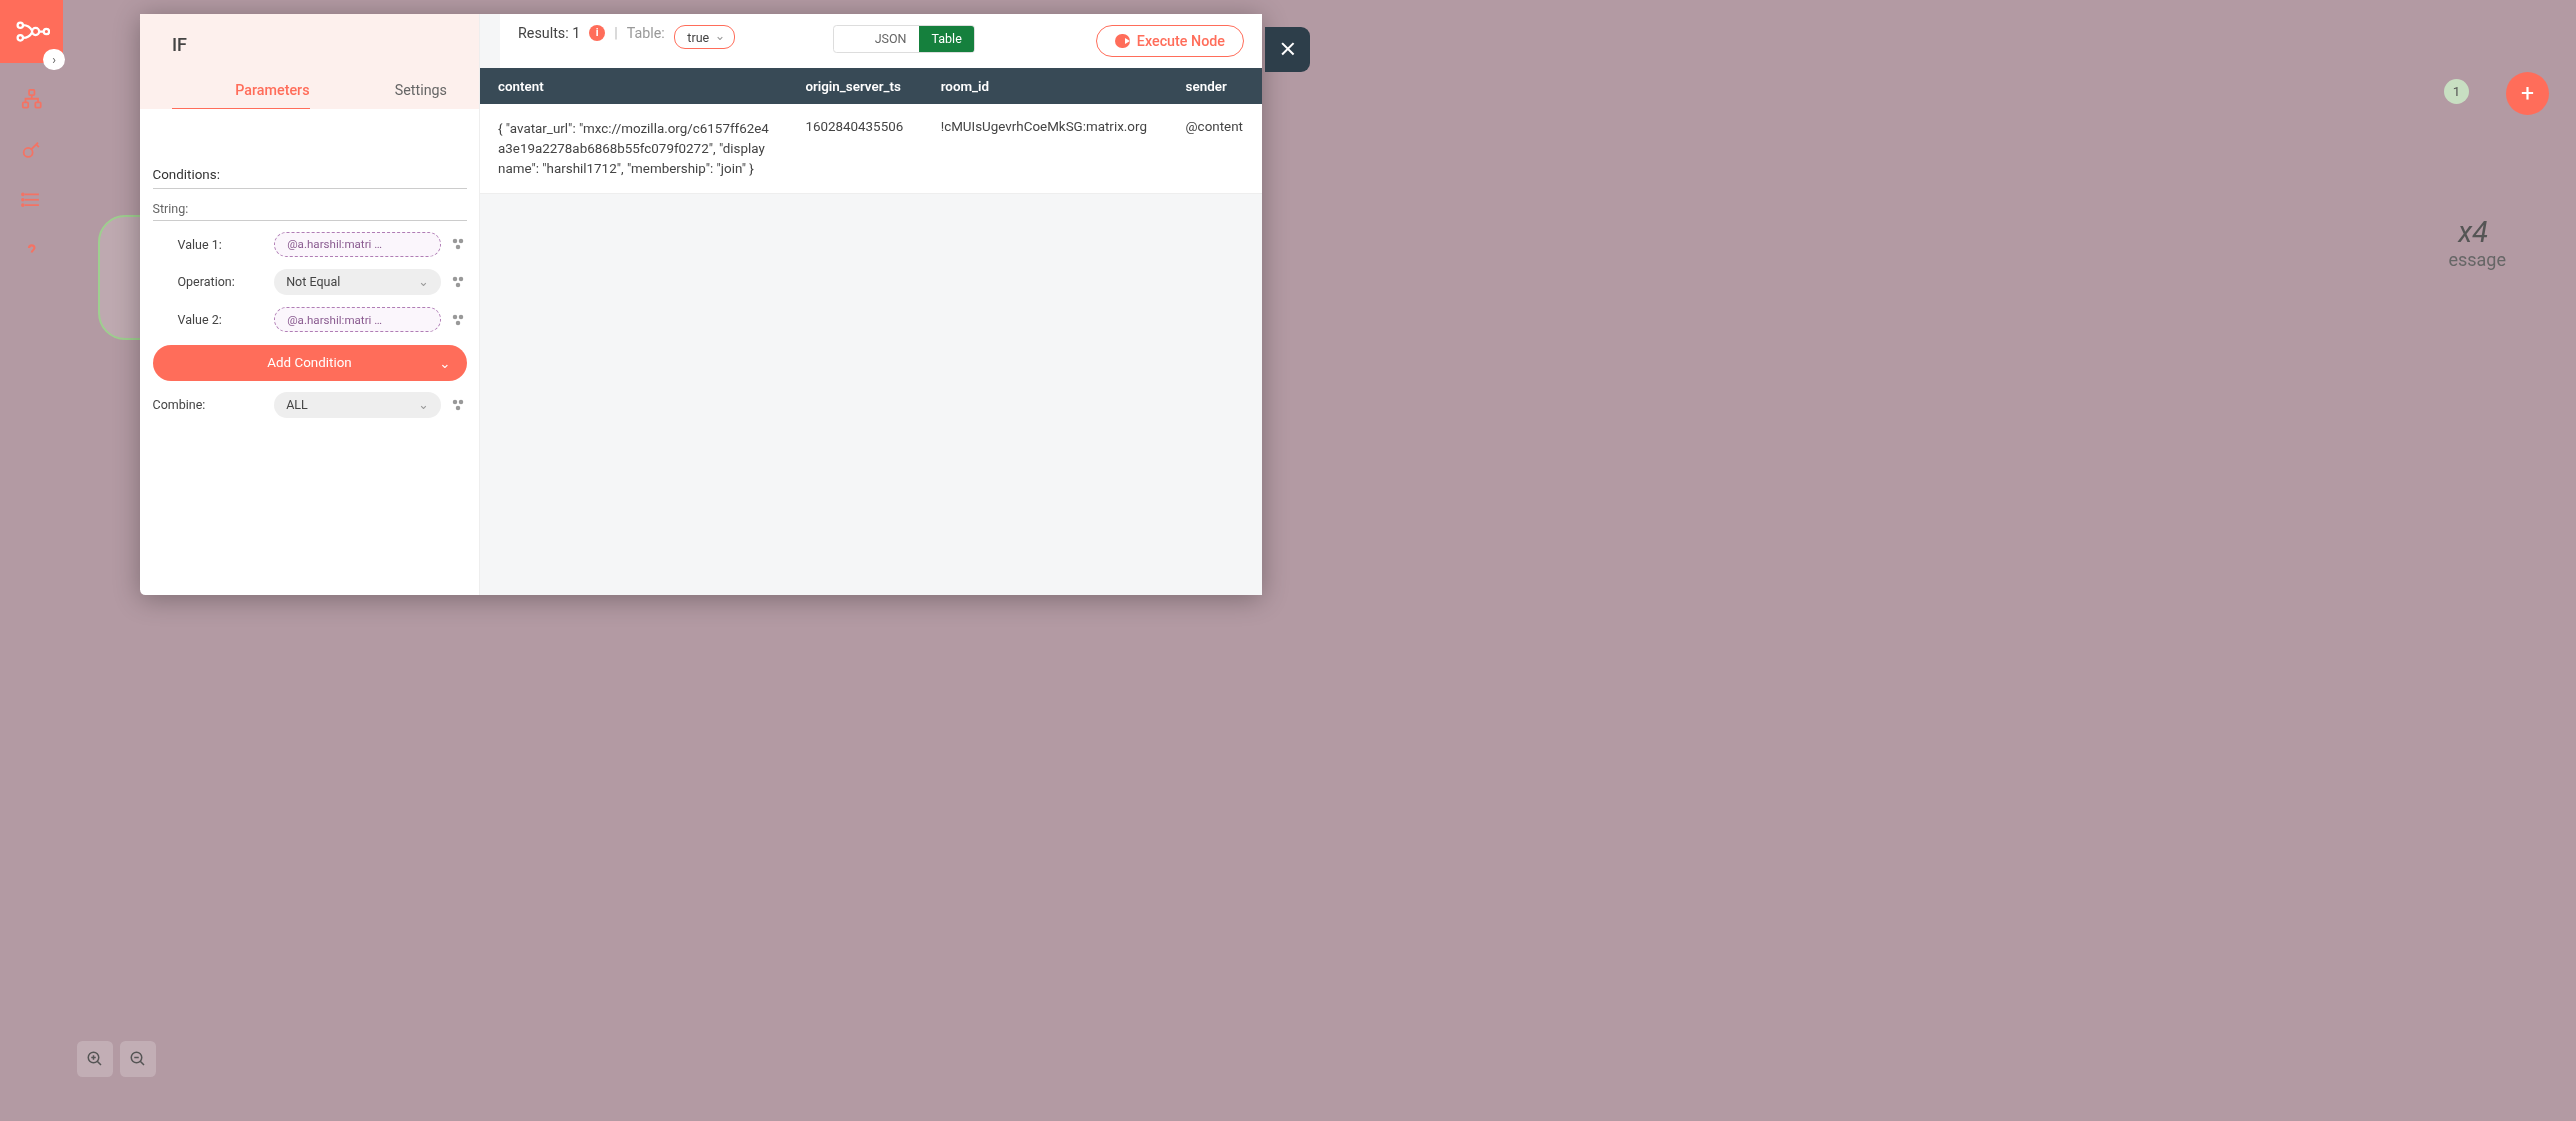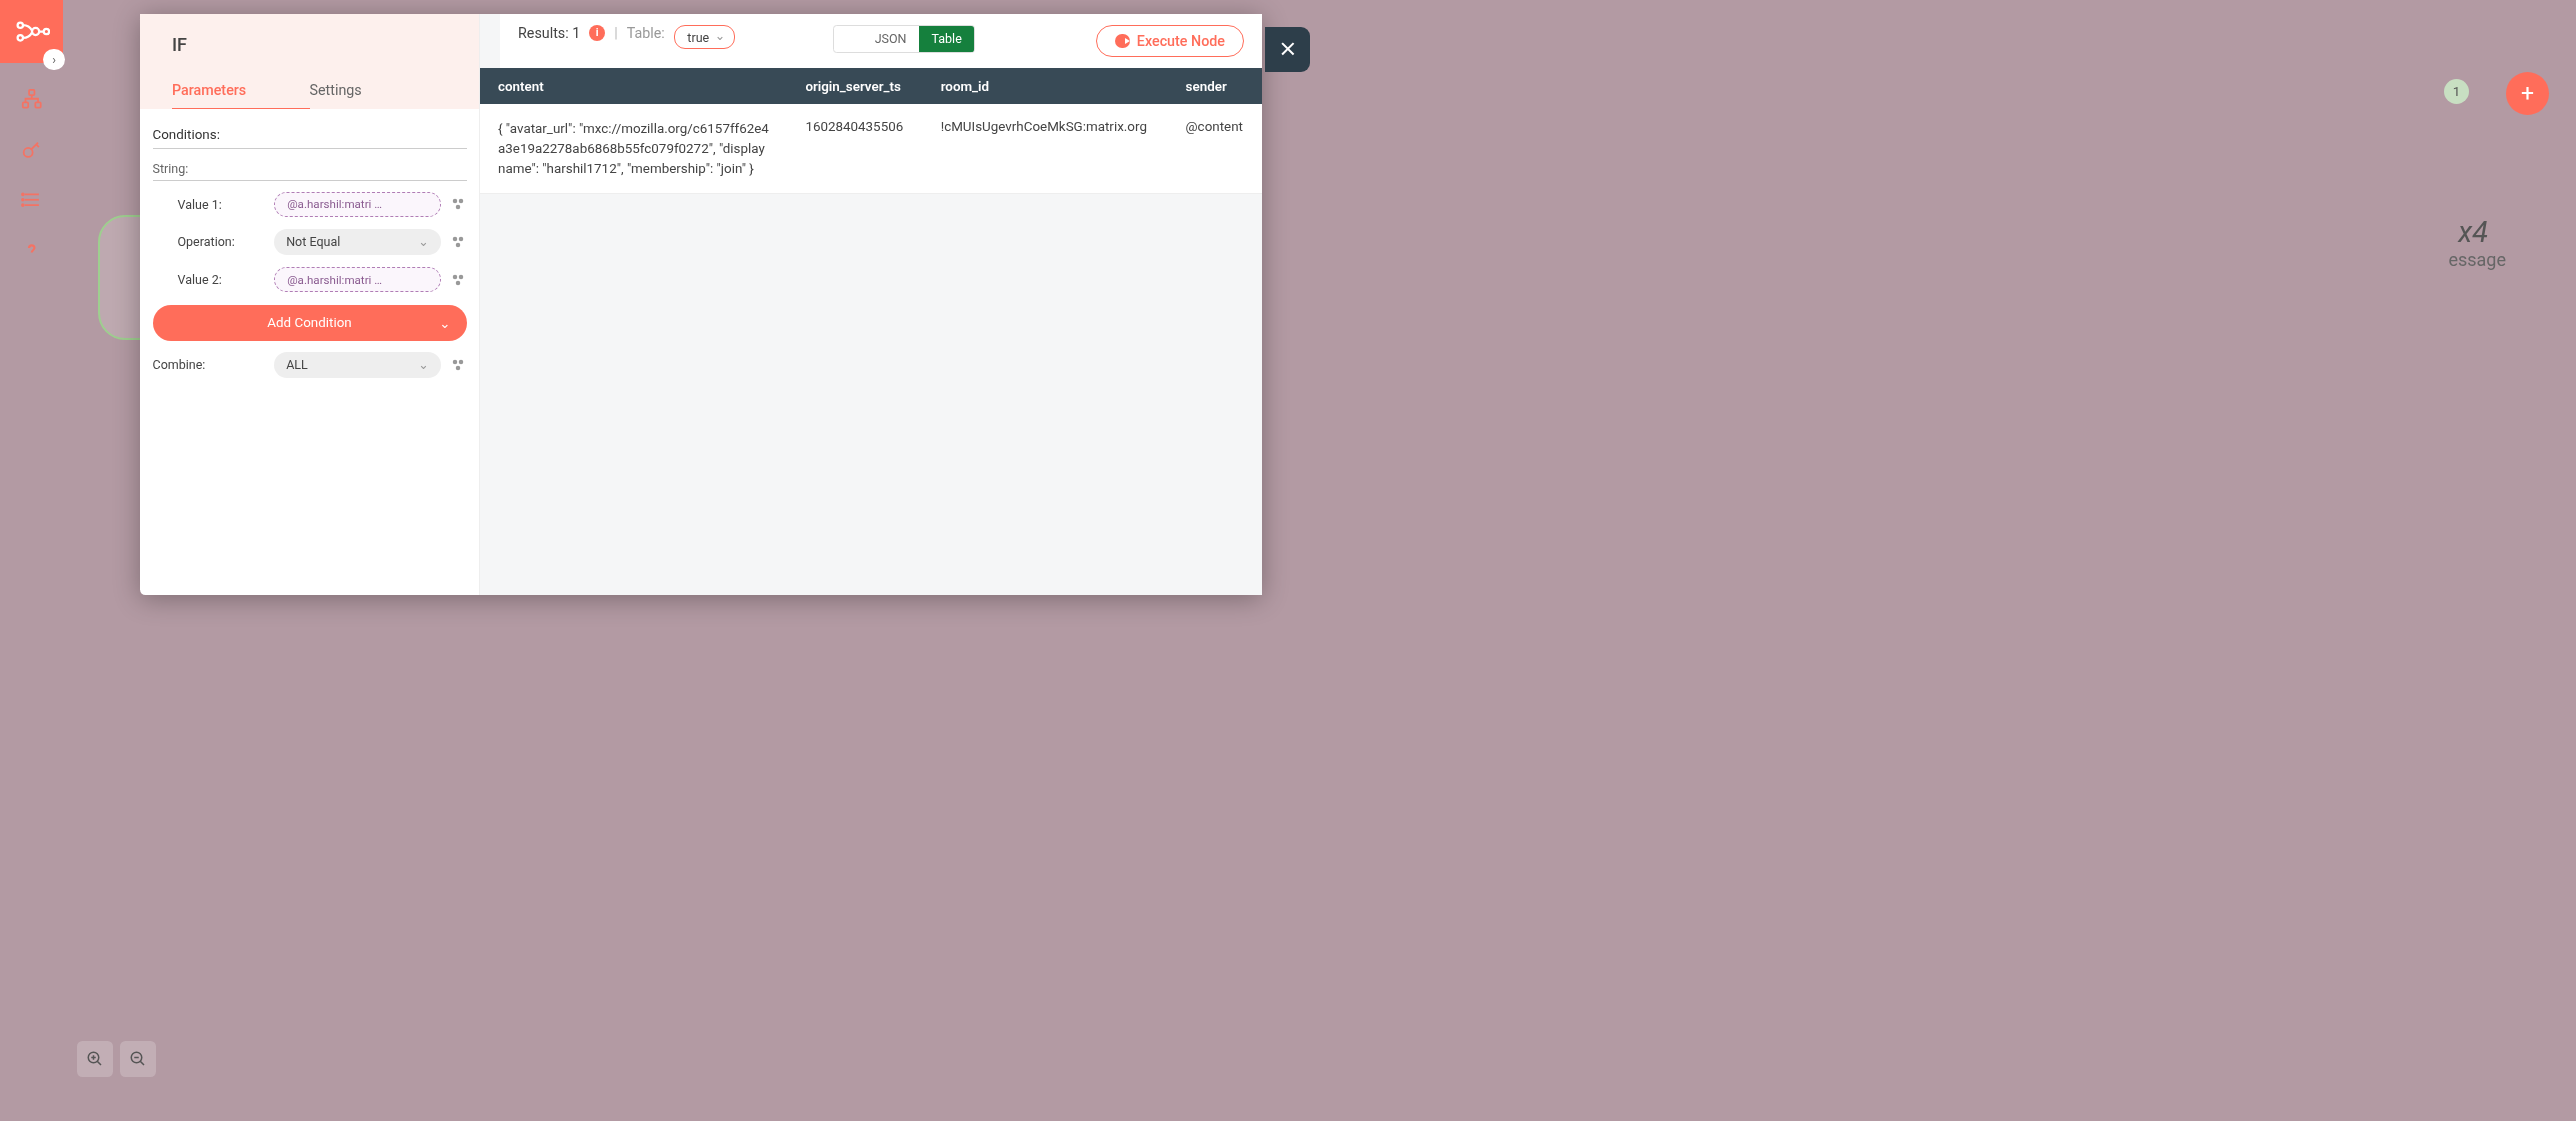--- a/index.html
+++ b/index.html
@@ -25,25 +25,25 @@
 
 
 .zoom-controls { position: absolute; left: 77px; bottom: 45px; display: flex; gap: 7.2px; }
 .zoom-btn { width: 36px; height: 36px; background: rgba(255,255,255,0.2); border-radius: 5.4px; display:flex; align-items:center; justify-content:center; color:#555; }
 
 
 .modal { position: absolute; left: 140px; top: 14.3px; width: 1122px; height: 581px; background: #fff; border-radius: 5.4px; display:flex; box-shadow: 0 3.6px 27px rgba(0,0,0,0.3); }
 .close-btn { position: absolute; right: -48px; top: 12.5px; width: 45px; height: 45px; background: #2d3e4a; border-radius: 0 9px 9px 0; display:flex; align-items:center; justify-content:center; color:#fff; font-size:19.7px; cursor:pointer; }
 
 
-.left-panel { width: 340px; border-right: 0.9px solid #eee; display: flex; flex-direction: column; }
+.left-panel { width: 340px; border-right: 0.9px solid #eee; display: flex; flex-direction: column; gap: 40px; }
 .lp-header { background: #fdf0ed; padding: 19.7px 32px 0 32px; }
 .node-title { font-size: 18px; color: #444; font-weight: 500; margin-bottom: 16px; }
 .tabs { display: flex; gap: 0; }
-.tab { flex: 1; text-align: left; padding: 10.7px 0; font-size: 14.3px; color: #666; cursor: pointer; border-bottom: 1.8px solid transparent; }
+.tab { flex: 1; text-align: right; padding: 10.7px 0; font-size: 14.3px; color: #666; cursor: pointer; border-bottom: 1.8px solid transparent; }
 .tab.active { color: #ff6d5a; border-bottom-color: #ff6d5a; font-weight: 500; }
 .lp-body { padding: 12.5px 12.5px; overflow-y: auto; }
 .section-label { font-size: 13.4px; color: #333; padding: 5.4px 0; border-bottom: 0.9px solid #ccc; margin-bottom: 9px; }
 .sub-label { font-size: 12.5px; color: #666; padding: 3.6px 0; border-bottom: 0.9px solid #ccc; margin-bottom: 10.7px; }
 .param-row { display: flex; align-items: center; gap: 7.2px; margin-bottom: 12.5px; padding-left: 25px; }
 .param-label { flex: 0 0 89px; font-size: 12.5px; color: #444; }
 .param-label::after { content: ":"; }
 .expr-input { flex: 1; border: 0.9px dashed #b07db5; border-radius: 14.3px; padding: 4.5px 12.5px; font-size: 11.6px; color: #8a5b90; background: #fbf6fc; white-space: nowrap; overflow: hidden; text-overflow: ellipsis; }
 .select-input { flex: 1; background: #eee; border-radius: 14.3px; padding: 5.4px 12.5px; font-size: 12.5px; color: #444; display:flex; justify-content:space-between; align-items:center; }
 .gear { width: 18px; height: 18px; color: #999; flex-shrink:0; }

